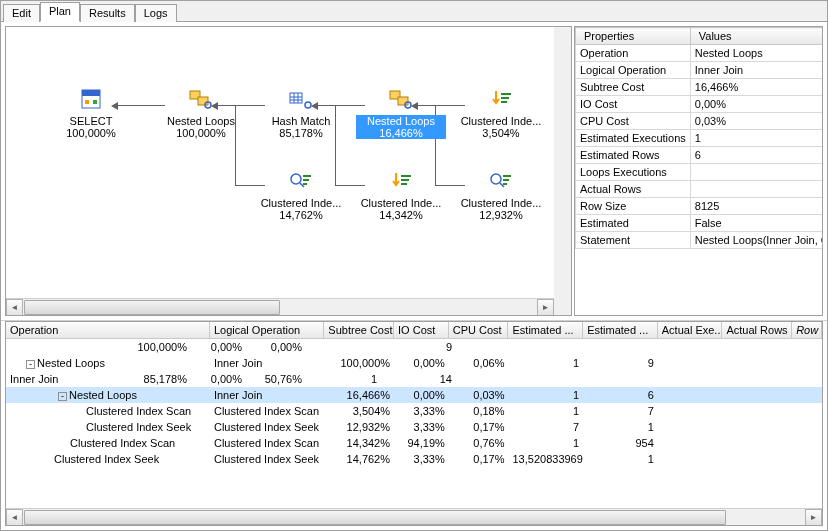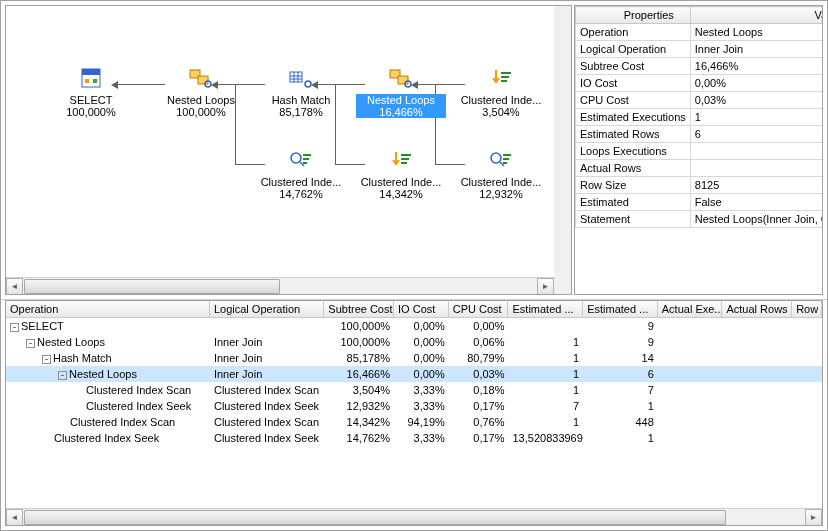--- a/index.html
+++ b/index.html
@@ -127,23 +127,23 @@
   flex-direction: column;
   overflow: hidden;
 }
 .props-table {
   width: 100%;
   border-collapse: collapse;
 }
 .props-table th {
   background: linear-gradient(#fcfcfc,#e8e8e8);
   border: 1px solid #c8c8c8;
-  padding: 2px 16px;
+  padding: 2px 8px;
   font-weight: normal;
-  text-align: right;
+  text-align: left;
 }
 .props-table td {
   border: 1px solid #d8d8d8;
   padding: 2px 4px;
   text-align: left;
   white-space: nowrap;
   overflow: hidden;
 }
 .props-table td:first-child { width: 96px; }
 
@@ -247,27 +247,33 @@
 
 .w-op { width: 205px; }
 .w-log { width: 115px; }
 .w-sub { width: 70px; }
 .w-io { width: 55px; }
 .w-cpu { width: 60px; }
 .w-est1 { width: 75px; }
 .w-est2 { width: 75px; }
 .w-act1 { width: 65px; }
 .w-act2 { width: 70px; }
-.w-row { width: 30px; }
+.w-row { width: 30px; font-style: italic; }
 </style>
 </head>
 <body>
 
 <div class="app">
 
+  <div class="tabbar">
+    <div class="tab"><span>Edit</span></div>
+    <div class="tab active"><span>Plan</span></div>
+    <div class="tab"><span>Results</span></div>
+    <div class="tab"><span>Logs</span></div>
+  </div>
 
   <div class="top-area">
 
     <div class="plan-pane">
       <div class="plan-canvas">
 
         <div class="arrow-head" style="left:105px;top:75px;"></div>
         <div class="arrow-line" style="left:112px;top:78px;width:47px;height:1px;"></div>
 
         <div class="arrow-head" style="left:205px;top:75px;"></div>
@@ -479,21 +485,20 @@
       <div class="gh w-io">IO Cost</div>
       <div class="gh w-cpu">CPU Cost</div>
       <div class="gh w-est1">Estimated ...</div>
       <div class="gh w-est2">Estimated ...</div>
       <div class="gh w-act1">Actual Exe...</div>
       <div class="gh w-act2">Actual Rows</div>
       <div class="gh w-row">Row</div>
     </div>
     <div class="grid-body" id="grid-body">
         <div class="grid-row">
-          <div class="gc w-op"><span style="display: inline-block; width: 0px;"></span><span class="tree-toggle">-</span><span>SELECT</span></div>
           <div class="gc w-log"></div>
           <div class="gc w-sub right">100,000%</div>
           <div class="gc w-io right">0,00%</div>
           <div class="gc w-cpu right">0,00%</div>
           <div class="gc w-est1 right"></div>
           <div class="gc w-est2 right">9</div>
           <div class="gc w-act1 right"></div>
           <div class="gc w-act2 right"></div>
           <div class="gc w-row right"></div>
         </div>
@@ -503,25 +508,24 @@
           <div class="gc w-sub right">100,000%</div>
           <div class="gc w-io right">0,00%</div>
           <div class="gc w-cpu right">0,06%</div>
           <div class="gc w-est1 right">1</div>
           <div class="gc w-est2 right">9</div>
           <div class="gc w-act1 right"></div>
           <div class="gc w-act2 right"></div>
           <div class="gc w-row right"></div>
         </div>
         <div class="grid-row">
-          <div class="gc w-op"><span style="display: inline-block; width: 32px;"></span><span class="tree-toggle">-</span><span>Hash Match</span></div>
           <div class="gc w-log">Inner Join</div>
           <div class="gc w-sub right">85,178%</div>
           <div class="gc w-io right">0,00%</div>
-          <div class="gc w-cpu right">80,79%</div>
+          <div class="gc w-cpu right">50,76%</div>
           <div class="gc w-est1 right">1</div>
           <div class="gc w-est2 right">14</div>
           <div class="gc w-act1 right"></div>
           <div class="gc w-act2 right"></div>
           <div class="gc w-row right"></div>
         </div>
         <div class="grid-row selected">
           <div class="gc w-op"><span style="display: inline-block; width: 48px;"></span><span class="tree-toggle">-</span><span>Nested Loops</span></div>
           <div class="gc w-log">Inner Join</div>
           <div class="gc w-sub right">16,466%</div>
@@ -557,21 +561,21 @@
           <div class="gc w-act2 right"></div>
           <div class="gc w-row right"></div>
         </div>
         <div class="grid-row">
           <div class="gc w-op"><span style="display: inline-block; width: 48px;"></span><span style="display: inline-block; width: 12px;"></span><span>Clustered Index Scan</span></div>
           <div class="gc w-log">Clustered Index Scan</div>
           <div class="gc w-sub right">14,342%</div>
           <div class="gc w-io right">94,19%</div>
           <div class="gc w-cpu right">0,76%</div>
           <div class="gc w-est1 right">1</div>
-          <div class="gc w-est2 right">448</div>
+          <div class="gc w-est2 right">954</div>
           <div class="gc w-act1 right"></div>
           <div class="gc w-act2 right"></div>
           <div class="gc w-row right"></div>
         </div>
         <div class="grid-row">
           <div class="gc w-op"><span style="display: inline-block; width: 32px;"></span><span style="display: inline-block; width: 12px;"></span><span>Clustered Index Seek</span></div>
           <div class="gc w-log">Clustered Index Seek</div>
           <div class="gc w-sub right">14,762%</div>
           <div class="gc w-io right">3,33%</div>
           <div class="gc w-cpu right">0,17%</div>

